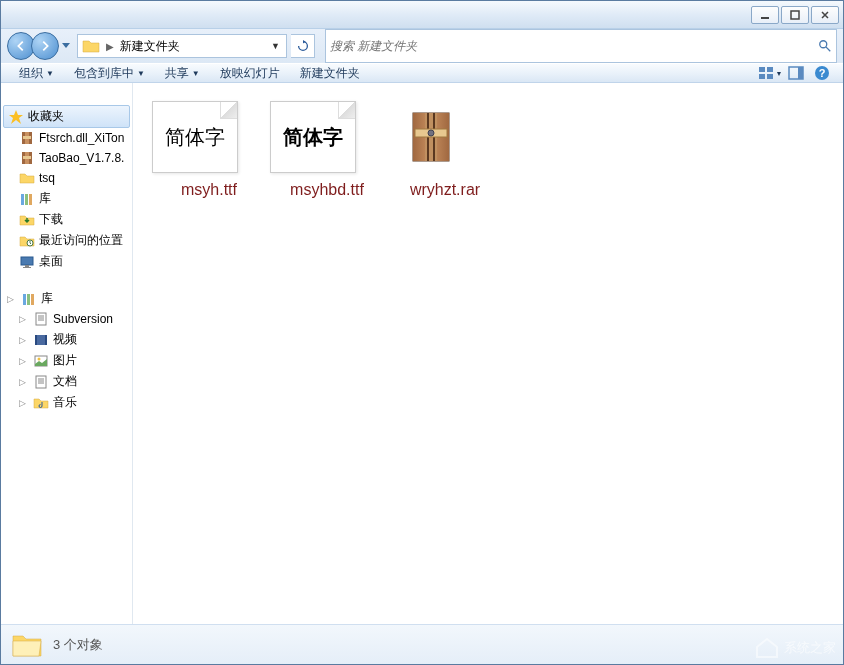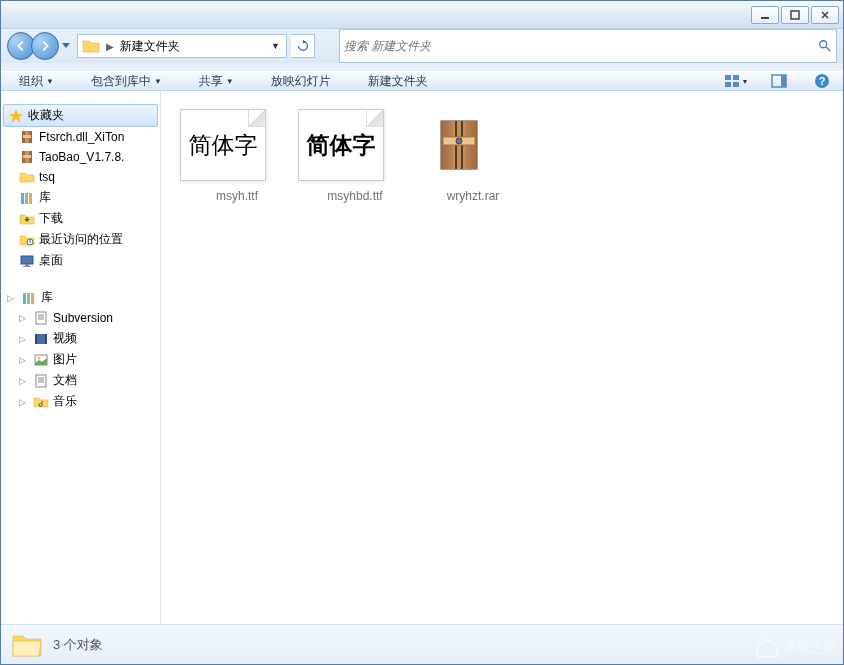--- a/index.html
+++ b/index.html
@@ -20,49 +20,49 @@
     .nav-dropdown { width: 14px; height: 20px; display: flex; align-items: center; justify-content: center; }
     
     .breadcrumb { flex: 0 0 auto; width: 210px; height: 24px; background: #fff; border: 1px solid #abc4de; display: flex; align-items: center; padding: 0 2px; }
     .bc-folder-icon { width: 18px; height: 16px; margin: 0 2px; }
     .bc-sep { color: #666; padding: 0 4px; font-size: 10px; }
     .bc-text { padding: 0 2px; }
     .bc-down { margin-left: auto; margin-right: 4px; color: #333; font-size: 9px; }
     .refresh-btn { width: 24px; height: 24px; background: #fff; border: 1px solid #abc4de; border-left: none; display: flex; align-items: center; justify-content: center; }
     .refresh-btn svg { width: 14px; height: 14px; }
     
-    .search-box { flex: 1; height: 24px; background: #fff; border: 1px solid #abc4de; display: flex; align-items: center; padding: 16px 4px; margin-left: 20px; }
+    .search-box { flex: 1; height: 24px; background: #fff; border: 1px solid #abc4de; display: flex; align-items: center; padding: 16px 4px; margin-left: 6px; }
     .search-box input { border: none; outline: none; flex: 1; font-size: 12px; color: #888; font-style: italic; }
     .search-icon { width: 14px; height: 14px; }
     
-    .toolbar { height: 20px; background: linear-gradient(to bottom, #f8fbfe 0%, #eaf2fa 50%, #dae7f5 100%); border-top: 1px solid #fff; border-bottom: 1px solid #c0d4ea; display: flex; align-items: center; padding: 0 8px; gap: 17px; margin-top: 8px; }
+    .toolbar { height: 20px; background: linear-gradient(to bottom, #f8fbfe 0%, #eaf2fa 50%, #dae7f5 100%); border-top: 1px solid #fff; border-bottom: 1px solid #c0d4ea; display: flex; align-items: center; padding: 0 8px; gap: 0; }
     .tb-item { padding: 4px 10px; color: #1e395b; display: flex; align-items: center; gap: 3px; border-radius: 2px; }
     .tb-arrow { font-size: 8px; color: #1e395b; }
     .tb-spacer { flex: 1; }
     .tb-icon-btn { width: 26px; height: 24px; display: flex; align-items: center; justify-content: center; border-radius: 2px; }
     .tb-icon-btn svg { width: 16px; height: 16px; }
     
     .content { flex: 1; display: flex; background: #fff; overflow: hidden; }
     
-    .sidebar { width: 160px; border-right: 1px solid #e0e8f0; overflow-y: auto; padding: 13px 0; background: #fff; }
+    .sidebar { width: 132px; border-right: 1px solid #e0e8f0; overflow-y: auto; padding: 22px 0; background: #fff; }
     .tree-item { display: flex; align-items: center; padding: 2px 4px 2px 18px; gap: 4px; white-space: nowrap; overflow: hidden; cursor: default; }
     .tree-item.root { padding-left: 6px; font-weight: normal; }
     .tree-item.root.selected { background: linear-gradient(to bottom, #ecf4fd, #cfe3f8); border: 1px solid #a8c8e8; border-radius: 2px; margin: 0 2px; padding-left: 4px; }
     .tree-expander { width: 10px; font-size: 9px; color: #888; }
     .tree-icon { width: 16px; height: 16px; flex-shrink: 0; }
     .tree-label { overflow: hidden; text-overflow: clip; }
     .tree-spacer { height: 16px; }
     
     .main { flex: 1; padding: 18px 12px; display: flex; align-items: flex-start; gap: 18px; }
     .file-item { width: 100px; display: flex; flex-direction: column; align-items: center; gap: 8px; }
     .file-thumb { width: 86px; height: 72px; border: 1px solid #ccc; background: #fff; display: flex; align-items: center; justify-content: center; position: relative; box-shadow: 1px 1px 3px rgba(0,0,0,0.1); }
     .file-thumb::before { content: ''; position: absolute; top: 0; right: 0; width: 16px; height: 16px; background: linear-gradient(135deg, #fff 0%, #fff 48%, #ddd 50%, #eee 100%); border-left: 1px solid #ddd; border-bottom: 1px solid #ddd; }
-    .font-preview { font-size: 23px; font-weight: bold; color: #000; }
+    .font-preview { font-size: 20px; font-weight: bold; color: #000; }
     .font-preview.light { font-weight: normal; }
-    .file-label { text-align: center; font-size: 12px; color: #737373; margin-left: 28px; }
+    .file-label { text-align: center; font-size: 16px; color: #7f1d1d; margin-left: 28px; }
     .rar-thumb { width: 86px; height: 72px; display: flex; align-items: center; justify-content: center; }
     
     .statusbar { height: 40px; background: linear-gradient(to bottom, #f2f7fc, #e5eef8); border-top: 1px solid #d0dff0; display: flex; align-items: center; padding: 0 10px; gap: 10px; }
     .status-icon { width: 32px; height: 28px; }
     .status-text { color: #555; font-size: 13px; }
     
     .watermark { position: absolute; right: 8px; bottom: 6px; color: rgba(255,255,255,0.6); font-size: 13px; display: flex; align-items: center; gap: 4px; pointer-events: none; }
     
     
     .ico-folder { fill: #fcd667; stroke: #d4a940; stroke-width: 0.5; }

